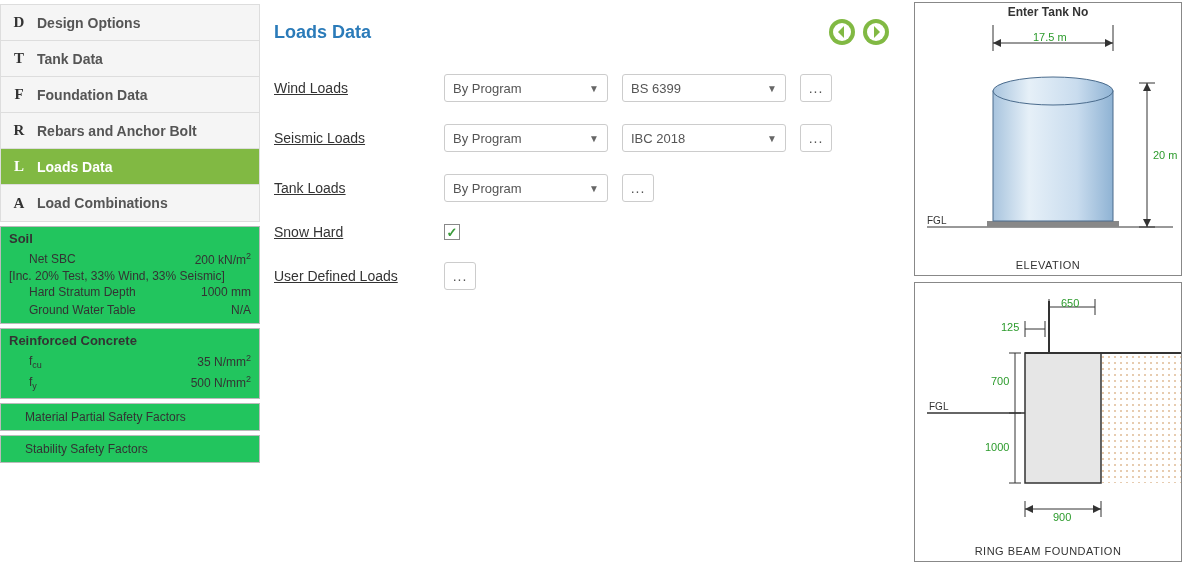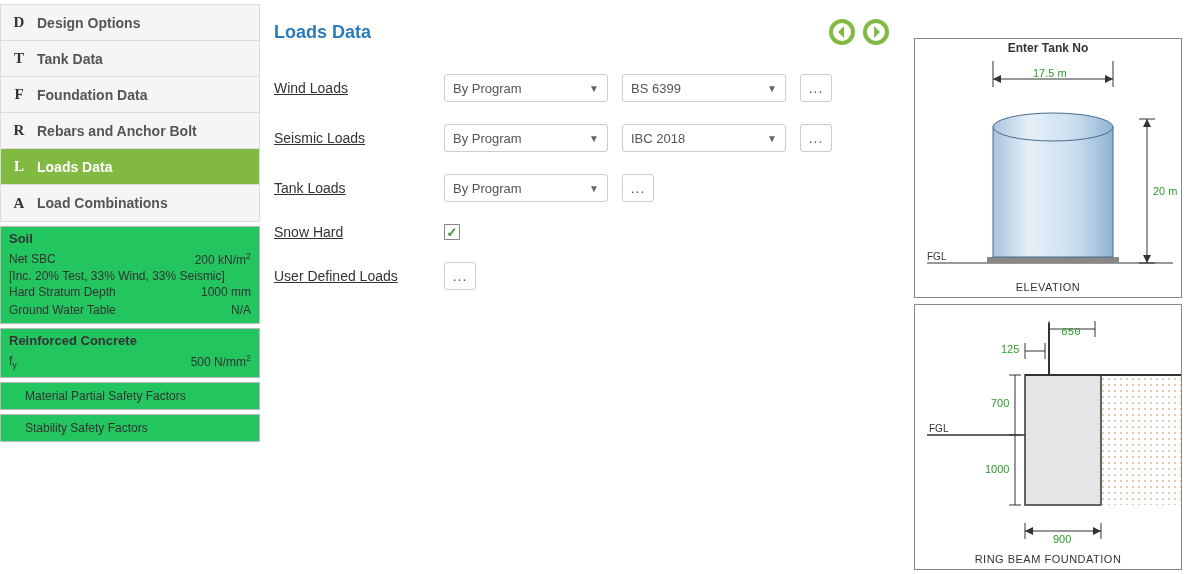--- a/index.html
+++ b/index.html
@@ -45,21 +45,21 @@
 
   .info-panel {
     border: 1px solid #bbb;
     background: #22c55e;
     padding: 4px 8px;
     font-size: 12px;
     color: #333;
   }
   .info-panel.heading-only { padding: 6px 24px; font-weight: normal; }
   .info-heading { font-weight: bold; margin-bottom: 4px; font-size: 13px; }
-  .info-row { display: flex; justify-content: space-between; line-height: 1.5; }
+  .info-row { display: flex; justify-content: space-between; line-height: 1.5; margin-left: 20px; }
   .info-note { font-size: 12px; color: #333; }
   sup { font-size: 9px; }
   sub { font-size: 9px; }
 
   
   .main {
     flex: 1 1 auto;
     padding: 18px 20px 0 14px;
     position: relative;
   }
@@ -130,21 +130,21 @@
     padding: 2px 6px 4px 4px;
     display: flex;
     flex-direction: column;
     gap: 6px;
   }
   .diagram {
     border: 1px solid #888;
     background: #fff;
     position: relative;
   }
-  .dg-top { height: 274px; margin-top: 36px; }
+  .dg-top { height: 274px; }
   .dg-bottom { height: 280px; }
   .dg-title { position: absolute; top: 2px; left: 0; right: 0; text-align: center; font-weight: bold; font-size: 12px; }
   .dg-caption { position: absolute; bottom: 4px; left: 0; right: 0; text-align: center; font-size: 11px; letter-spacing: 0.5px; }
   .dg-label { position: absolute; font-size: 11px; color: #2c9b2c; }
   .dg-fgl { position: absolute; font-size: 10px; color: #333; }
   .dg-svg { position: absolute; top: 0; left: 0; }
 </style>
 </head>
 <body>
 
@@ -190,20 +190,24 @@
         <span>1000 mm</span>
       </div>
       <div class="info-row">
         <span>Ground Water Table</span>
         <span>N/A</span>
       </div>
     </div>
 
     <div class="info-panel">
       <div class="info-heading">Reinforced Concrete</div>
+      <div class="info-row">
+        <span><span>f</span><sub>cu</sub></span>
+        <span><span>35 N/mm</span><sup>2</sup></span>
+      </div>
       <div class="info-row">
         <span><span>f</span><sub>y</sub></span>
         <span><span>500 N/mm</span><sup>2</sup></span>
       </div>
     </div>
 
     <div class="info-panel heading-only">
       <span>Material Partial Safety Factors</span>
     </div>
     <div class="info-panel heading-only">
@@ -346,21 +350,21 @@
 
         <line x1="100" y1="130" x2="100" y2="200" stroke="#333"></line>
         <line x1="94" y1="200" x2="106" y2="200" stroke="#333"></line>
 
         <line x1="110" y1="226" x2="186" y2="226" stroke="#333"></line>
         <line x1="110" y1="218" x2="110" y2="234" stroke="#333"></line>
         <line x1="186" y1="218" x2="186" y2="234" stroke="#333"></line>
         <path d="M110 226 L118 222 L118 230 Z" fill="#333"></path>
         <path d="M186 226 L178 222 L178 230 Z" fill="#333"></path>
       </svg>
-      <div class="dg-label" style="left:146px; top:21px;font-family:Liberation Mono, monospace;">650</div>
+      <div class="dg-label" style="left:146px; top:14px;">650</div>
       <div class="dg-label" style="left:86px; top:38px;">125</div>
       <div class="dg-label" style="left:76px; top:92px;">700</div>
       <div class="dg-label" style="left:70px; top:158px;">1000</div>
       <div class="dg-label" style="left:138px; top:228px;">900</div>
       <div class="dg-fgl" style="left:14px; top:118px;">FGL</div>
       <div class="dg-caption">RING BEAM FOUNDATION</div>
     </div>
   </div>
 </div>
 

